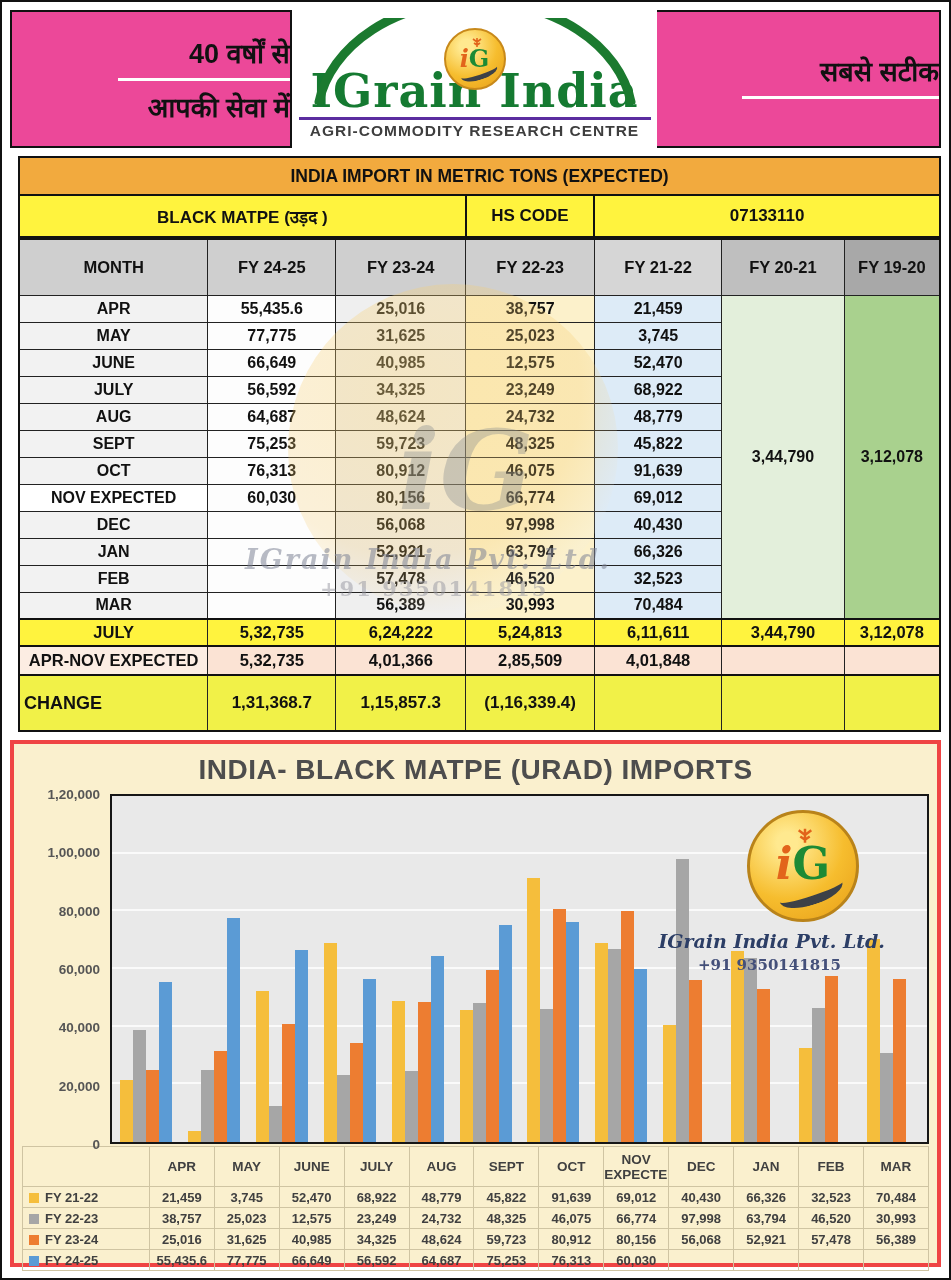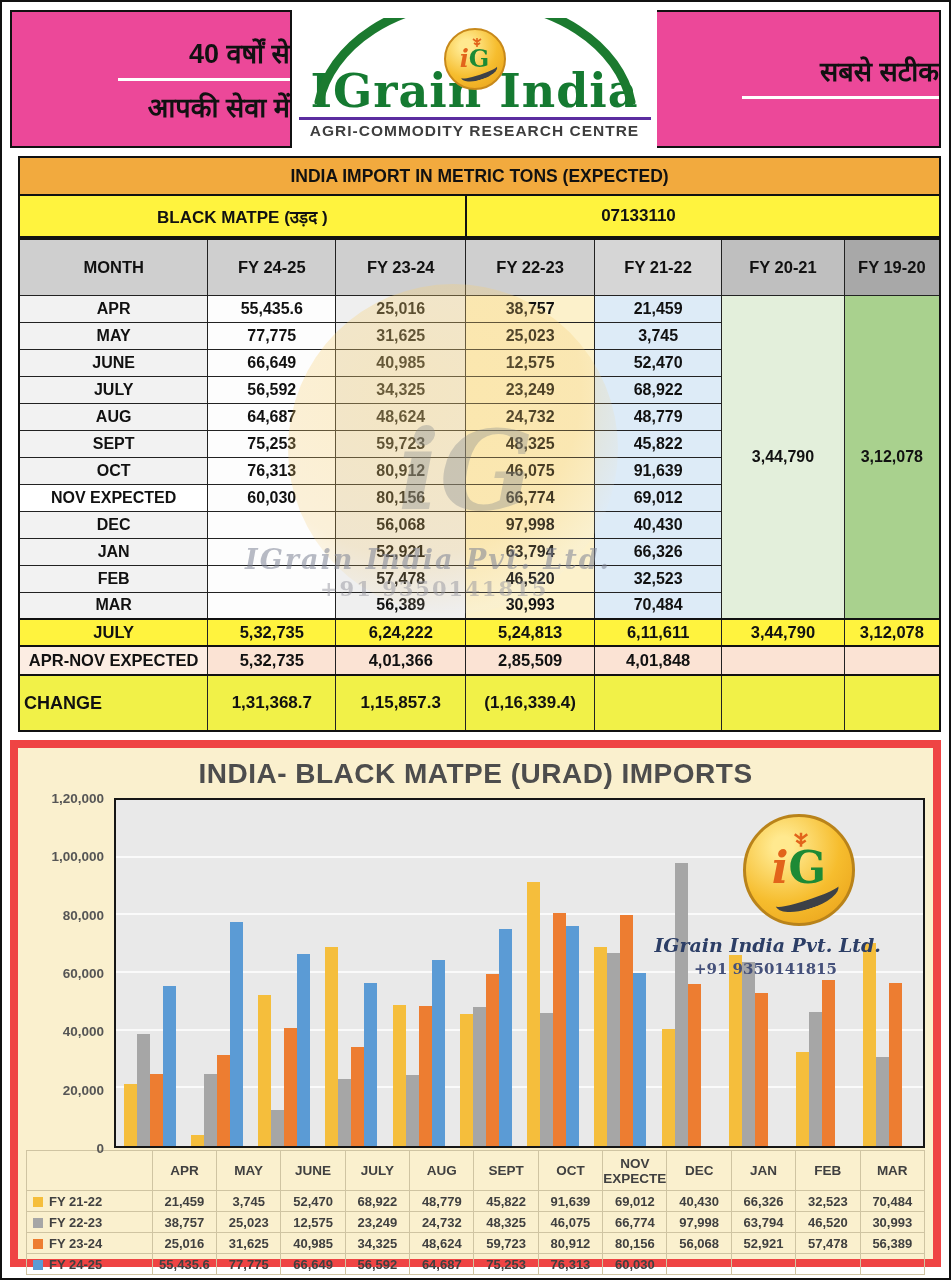--- a/index.html
+++ b/index.html
@@ -64,21 +64,21 @@
   td.neg { color:#E03427; }
 
   
   .wm { position:absolute; pointer-events:none; z-index:3; }
   .wm-circle { left:278px; top:128px; width:330px; height:330px; border-radius:50%; background:radial-gradient(circle at 38% 32%, rgba(250,214,125,.75) 10%, rgba(244,196,92,.45) 55%, rgba(235,235,235,.2) 75%); opacity:.5; }
   .wm-ig { left:388px; top:250px; font-family:"DejaVu Serif", serif; font-size:110px; font-weight:bold; color:rgba(130,135,140,.35); font-style:italic; }
   .wm-text1 { left:235px; top:388px; font-family:"DejaVu Serif", serif; font-style:italic; font-weight:bold; font-size:27px; color:rgba(125,132,150,.55); letter-spacing:2px; }
   .wm-text2 { left:310px; top:420px; font-family:"DejaVu Serif", serif; font-weight:bold; font-size:21px; color:rgba(150,150,160,.5); letter-spacing:2px; }
 
   
-  .chart-box { margin-top:8px; background:#FAF0CE; border:8px solid #ef4444; height:527px; padding:4px 8px 6px 8px; position:relative; }
+  .chart-box { margin-top:8px; background:#FAF0CE; border:4px solid #ef4444; height:527px; padding:4px 8px 6px 8px; position:relative; }
   .chart-title { text-align:center; font-size:28px; font-weight:bold; color:#4d4d4d; letter-spacing:.5px; margin:6px 0 8px 0; }
   .chart-body { display:flex; }
   .y-axis { width:88px; position:relative; height:350px; }
   .ytick { position:absolute; right:10px; transform:translateY(-50%); font-size:13.5px; font-weight:bold; color:#555; }
   .plot { flex:1; height:350px; position:relative; background:#E9E9E9; border:2px solid #161616; }
   .gridline { position:absolute; left:0; right:0; height:2px; background:rgba(255,255,255,.75); }
   .bars { position:absolute; left:0; right:0; top:0; bottom:0; display:flex; align-items:flex-end; }
   .bar-group { flex:1; display:flex; align-items:flex-end; justify-content:center; height:100%; }
   .bar { width:13px; }
   .bar.ghost { visibility:hidden; }
@@ -126,20 +126,21 @@
     <div class="hblock orange right">
       <div class="h-line1">सबसे सटीक</div>
       <div class="h-sep"></div>
     </div>
   </header>
 
   <section class="table-wrap">
     <div class="title-bar">INDIA IMPORT IN METRIC TONS (EXPECTED)</div>
     <div class="sub-row">
       <div class="sub-cell sub-commodity">BLACK MATPE (उड़द )</div>
+      <div class="sub-cell sub-hs">HS CODE</div>
       <div class="sub-cell sub-code">07133110</div>
     </div>
     <table class="main">
       <colgroup>
         <col style="width:20.5%">
           <col style="width:13.9%">
           <col style="width:14.1%">
         <col style="width:14.0%">
           <col style="width:13.8%">
           <col style="width:13.3%">

